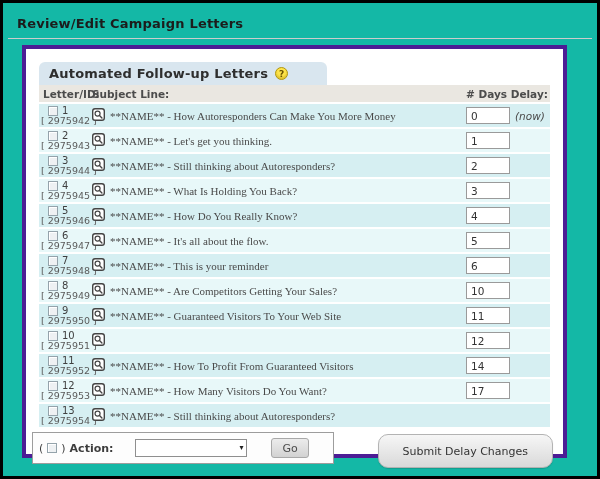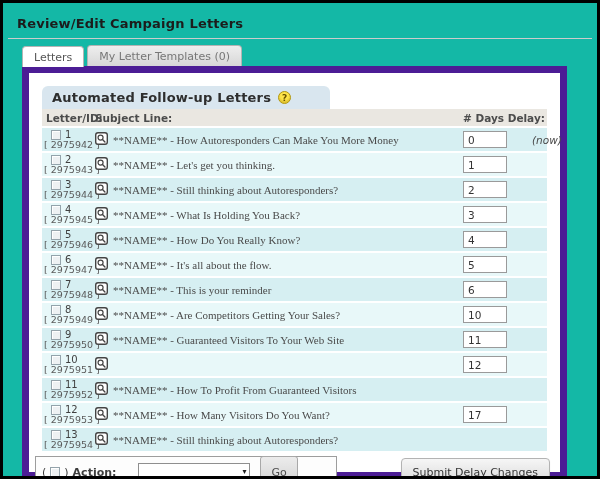--- a/index.html
+++ b/index.html
@@ -26,21 +26,21 @@
     border:1px solid #b4b4b4; border-bottom:none;
     border-radius:4px 4px 0 0; margin-right:3px; height:21px;
     display:flex; align-items:center;
   }
   .tab.active { background:#fff; color:#555; position:relative; top:1px; z-index:3; }
   .tab.inactive { background:linear-gradient(#eeeeee,#d7d7d7); color:#777; }
 
   
   .panel {
     margin-left:14px; margin-right:25px; margin-top:0;
-    border:7px solid #4c1d95; background:#fff;
+    border:4px solid #4c1d95; background:#fff;
     height:413px; padding:13px 13px 0 13px; position:relative;
   }
   .section-tab {
     width:288px; height:23px; background:var(--section-tab-bg,#d9e6ef);
     border-radius:6px 6px 0 0; display:flex; align-items:center;
     padding-left:10px; gap:7px;
   }
   .section-title { font-size:13px; font-weight:bold; color:#2e2e2e; letter-spacing:.2px; }
   .help-icon {
     width:13px; height:13px; border-radius:50%;
@@ -75,21 +75,21 @@
   .id-num { font-size:10px; color:#3f3f3f; }
   .id-code { font-size:9.5px; color:#5a5a5a; white-space:nowrap; }
   .cell-subject { flex:1; display:flex; align-items:center; gap:5px; font-size:11px; color:#4a4a4a; overflow:hidden; white-space:nowrap;font-family:Liberation Serif, serif; }
   .mag-btn { display:inline-flex; cursor:pointer; flex:0 0 auto; }
   .cell-delay { width:84px; display:flex; align-items:center; gap:5px; }
   .delay-input {
     width:44px; height:17px; border:1px solid #9a9a9a; background:#fff;
     font-size:10.5px; color:#333; padding:0 0 0 4px;
     font-family:"DejaVu Sans", sans-serif;
   }
-  .now-note { font-size:10.5px; font-style:italic; color:#4a4a4a;margin-left:20px; }
+  .now-note { font-size:10.5px; font-style:italic; color:#4a4a4a; }
 
   
   .panel-footer {
     display:flex; justify-content:space-between; align-items:flex-start;
     margin-top:5px; margin-left:-7px; margin-right:-3px;
   }
   .action-box {
     border:1px solid #9d9d9d; background:#fdfdfd;
     width:302px; height:32px; display:flex; align-items:center;
     padding:0 6px; gap:4px; font-size:11px; color:#3d3d3d;
@@ -97,48 +97,44 @@
   .paren { font-size:11px; color:#3d3d3d; }
   .action-label { font-weight:bold; margin-right:18px; }
   .action-select {
     width:112px; height:18px; border:1px solid #8f8f8f; background:#fff;
     display:flex; align-items:center; justify-content:space-between;
     padding:0 3px; cursor:pointer;
   }
   .select-value { font-size:10px; color:#333; }
   .select-caret { font-size:8px; color:#222; line-height:1; }
   .go-button {
-    margin-left:6px; height:32px; padding:0 10px;
+    margin-left:20px; height:20px; padding:0 10px;
     background:linear-gradient(#ececec,#d2d2d2);
     border:1px solid #a8a8a8; border-radius:3px;
     font-size:11px; color:#4c4c4c; cursor:pointer;
     display:flex; align-items:center;
     font-family:"DejaVu Sans", sans-serif;
   }
   .submit-button {
-    height:28px; padding:0 11px; margin-top:2px;
+    height:34px; padding:0 24px; margin-top:2px;
     background:linear-gradient(#f6f6f6,#d9d9d9);
-    border:1px solid #b3b3b3; border-radius:4px;
+    border:1px solid #b3b3b3; border-radius:10px;
     box-shadow:0 1px 1px rgba(0,0,0,.15);
     font-size:11px; color:#333; cursor:pointer;
     font-family:"DejaVu Sans", sans-serif;
   }
 </style>
 </head>
 <body>
 
 <div class="page">
 
   <div class="window-title">Review/Edit Campaign Letters</div>
   <div class="title-divider"></div>
 
-  <div class="tabs">
-    <div class="tab active">Letters</div>
-    <div class="tab inactive">My Letter Templates (0)</div>
-  </div>
 
   <div class="panel">
 
     <div class="section-tab">
       <span class="section-title">Automated Follow-up Letters</span>
       <span class="help-icon">?</span>
     </div>
 
     <div class="col-headers">
       <span class="col-letter">Letter/ID:</span>
@@ -396,20 +392,24 @@
         </div>
         <div class="cell-subject">
           <span class="mag-btn">
               <span><svg width="13" height="13" viewBox="0 0 14 14">
                   <rect x="0.75" y="0.75" width="12.5" height="12.5" rx="2.5" fill="#fff" stroke="#444" stroke-width="1.5"></rect>
                   <circle cx="6" cy="6" r="2.7" fill="none" stroke="#444" stroke-width="1.3"></circle>
                   <line x1="8.1" y1="8.1" x2="10.7" y2="10.7" stroke="#444" stroke-width="1.5" stroke-linecap="round"></line>
                 </svg></span>
             </span>
           <span>**NAME** - How To Profit From Guaranteed Visitors</span>
+        </div>
+        <div class="cell-delay">
+          <input class="delay-input" type="text" value="14" style="">
+          <span class="now-note"></span>
         </div>
       </div>
 
       <div class="row even">
         <div class="cell-id">
           <span class="id-top">
             <span class="checkbox"></span>
             <span class="id-num">12</span>
           </span>
           <span class="id-code">[ 2975953 ]</span>

